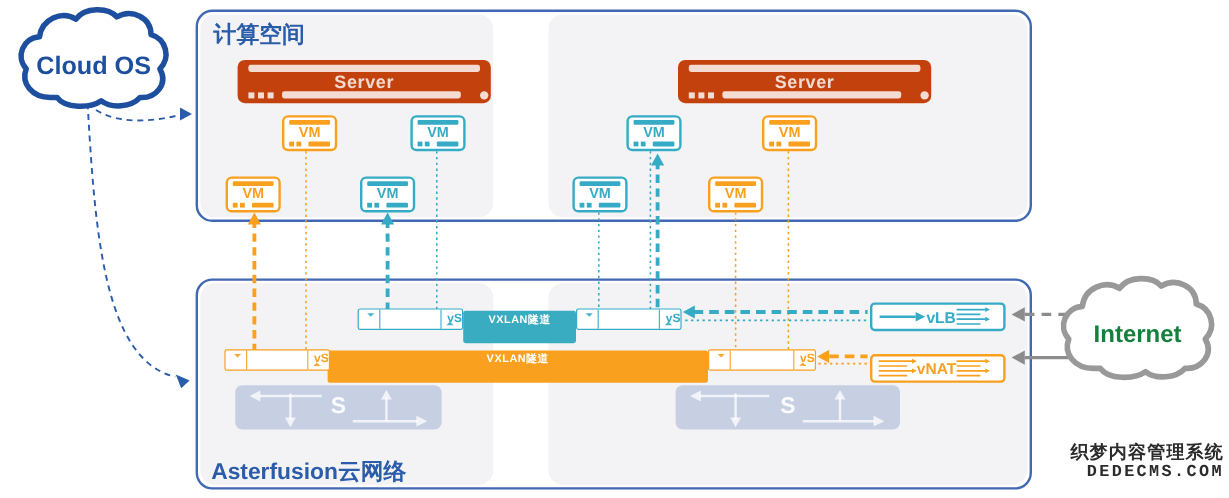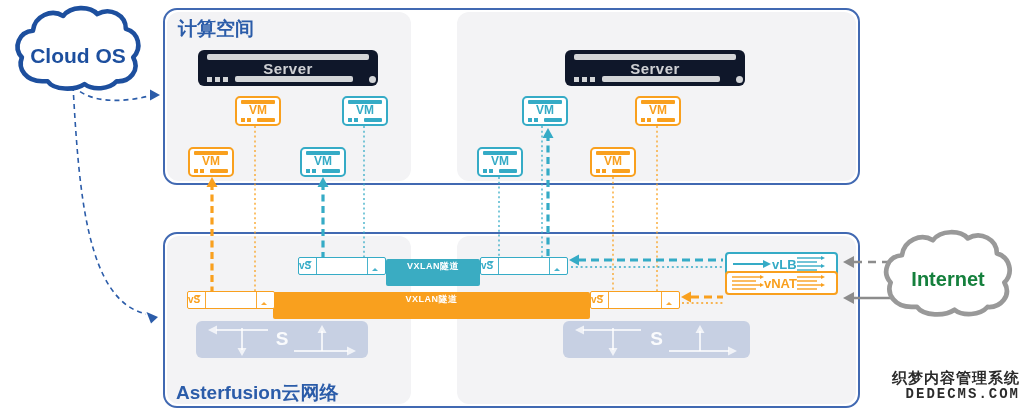--- a/index.html
+++ b/index.html
@@ -16,41 +16,41 @@
   .panel-title{position:absolute;font-size:19px;font-weight:bold;color:#2B5CA9;z-index:6;white-space:nowrap;}
   
   svg.wires{position:absolute;left:0;top:0;z-index:3;}
   
   .cloud{position:absolute;z-index:5;}
   .cloud svg{position:absolute;left:0;top:0;}
   .cloud .cloud-label{position:absolute;left:0;right:0;text-align:center;font-weight:bold;z-index:2;}
   .cloud-os .cloud-label{top:40px;font-size:21px;color:#1D4F9E;}
   .cloud-internet .cloud-label{top:40px;font-size:20px;color:#15803d;}
   
-  .server{position:absolute;width:180px;height:36px;background:#0f172a;border-radius:6px;z-index:4;}
+  .server{position:absolute;width:211px;height:36px;background:#c2410c;border-radius:6px;z-index:4;}
   .server .slot{position:absolute;left:9px;right:9px;top:4px;height:6px;background:rgba(255,255,255,.82);border-radius:2px;}
   .server .srv-label{position:absolute;left:0;right:0;top:10px;text-align:center;font-size:15px;font-weight:bold;color:rgba(255,255,255,.8);letter-spacing:.5px;}
   .server .bottomrow{position:absolute;left:9px;right:9px;bottom:4px;height:6px;}
   .server .bottomrow::before{content:"";position:absolute;left:0;bottom:0;width:5px;height:5px;background:rgba(255,255,255,.82);
     box-shadow:8px 0 0 rgba(255,255,255,.82),16px 0 0 rgba(255,255,255,.82);}
   .server .bottomrow::after{content:"";position:absolute;left:28px;right:16px;bottom:0;height:6px;background:rgba(255,255,255,.82);border-radius:2px;}
   .server .pwr{position:absolute;right:2px;bottom:3px;width:7px;height:7px;border-radius:50%;background:rgba(255,255,255,.82);}
   .sswitch{position:absolute;height:37px;background:#C7D0E3;border-radius:6px;z-index:4;}
   .sswitch .s-label{position:absolute;left:0;right:0;top:7px;text-align:center;font-size:19px;font-weight:bold;color:rgba(255,255,255,.9);}
   .sswitch svg{position:absolute;left:0;top:0;}
   
   .vm{position:absolute;width:46px;height:30px;background:#fff;border:2px solid currentColor;border-radius:5px;box-sizing:border-box;z-index:4;}
   .vm .bar-top{position:absolute;left:4px;right:4px;top:2px;height:4px;background:currentColor;border-radius:1px;}
   .vm .vm-label{position:absolute;left:0;right:0;top:6px;text-align:center;font-size:12px;line-height:13px;font-weight:bold;}
   .vm .bar-bot{position:absolute;left:4px;right:4px;bottom:2px;height:4px;}
   .vm .bar-bot::before{content:"";position:absolute;left:0;bottom:0;width:4px;height:4px;background:currentColor;box-shadow:6px 0 0 currentColor;}
   .vm .bar-bot::after{content:"";position:absolute;right:0;bottom:0;width:18px;height:4px;background:currentColor;border-radius:1px;}
   
   .vs{position:absolute;width:88px;height:18px;background:#fff;border:1.5px solid currentColor;border-radius:2px;box-sizing:border-box;z-index:4;}
-  .vs .vs-label{position:absolute;left:0;right:0;top:0;text-align:left;font-size:10px;line-height:15px;font-weight:bold;}
+  .vs .vs-label{position:absolute;left:0;right:0;top:0;text-align:right;font-size:10px;line-height:15px;font-weight:bold;}
   .vs .cell-l{position:absolute;left:17px;top:0;bottom:0;width:0;border-left:1px solid currentColor;opacity:.9;}
   .vs .cell-r{position:absolute;right:17px;top:0;bottom:0;width:0;border-left:1px solid currentColor;opacity:.9;}
   .vs .tick-d{position:absolute;left:7px;top:3px;width:0;height:0;border:3px solid transparent;border-top-color:currentColor;opacity:.9;}
   .vs .tick-u{position:absolute;right:7px;bottom:3px;width:0;height:0;border:3px solid transparent;border-bottom-color:currentColor;opacity:.9;}
   
   .tunnel{position:absolute;height:27px;border-radius:2px;color:#fff;font-size:9px;line-height:14px;text-align:center;font-weight:bold;z-index:3;letter-spacing:.5px;}
   .tunnel.teal-bg{background:#3AACC2;}
   .tunnel.orange-bg{background:#F9A01E;}
   
   .nfv{position:absolute;width:113px;height:24px;background:#fff;border:2px solid currentColor;border-radius:4px;box-sizing:border-box;z-index:4;
@@ -267,21 +267,21 @@
           <line x1="0" y1="6" x2="20" y2="6"></line>
         <line x1="0" y1="10" x2="24" y2="10"></line>
           <line x1="0" y1="14" x2="20" y2="14"></line>
       </g>
       <g fill="#35ABC6">
         <path d="M24 0 l4 2 l-4 2 z"></path>
           <path d="M24 8 l4 2 l-4 2 z"></path>
       </g>
     </svg>
   </div>
-  <div class="nfv orange" style="left:725px;top:271px;">
+  <div class="nfv orange" style="left:725px;top:295px;">
     <svg width="32" height="16" viewBox="0 0 32 16">
       <g stroke="#F9A01E" stroke-width="1.4">
         <line x1="0" y1="2" x2="28" y2="2"></line>
           <line x1="0" y1="6" x2="24" y2="6"></line>
         <line x1="0" y1="10" x2="28" y2="10"></line>
           <line x1="0" y1="14" x2="24" y2="14"></line>
       </g>
       <g fill="#F9A01E">
         <path d="M28 0 l4 2 l-4 2 z"></path>
           <path d="M28 8 l4 2 l-4 2 z"></path>

